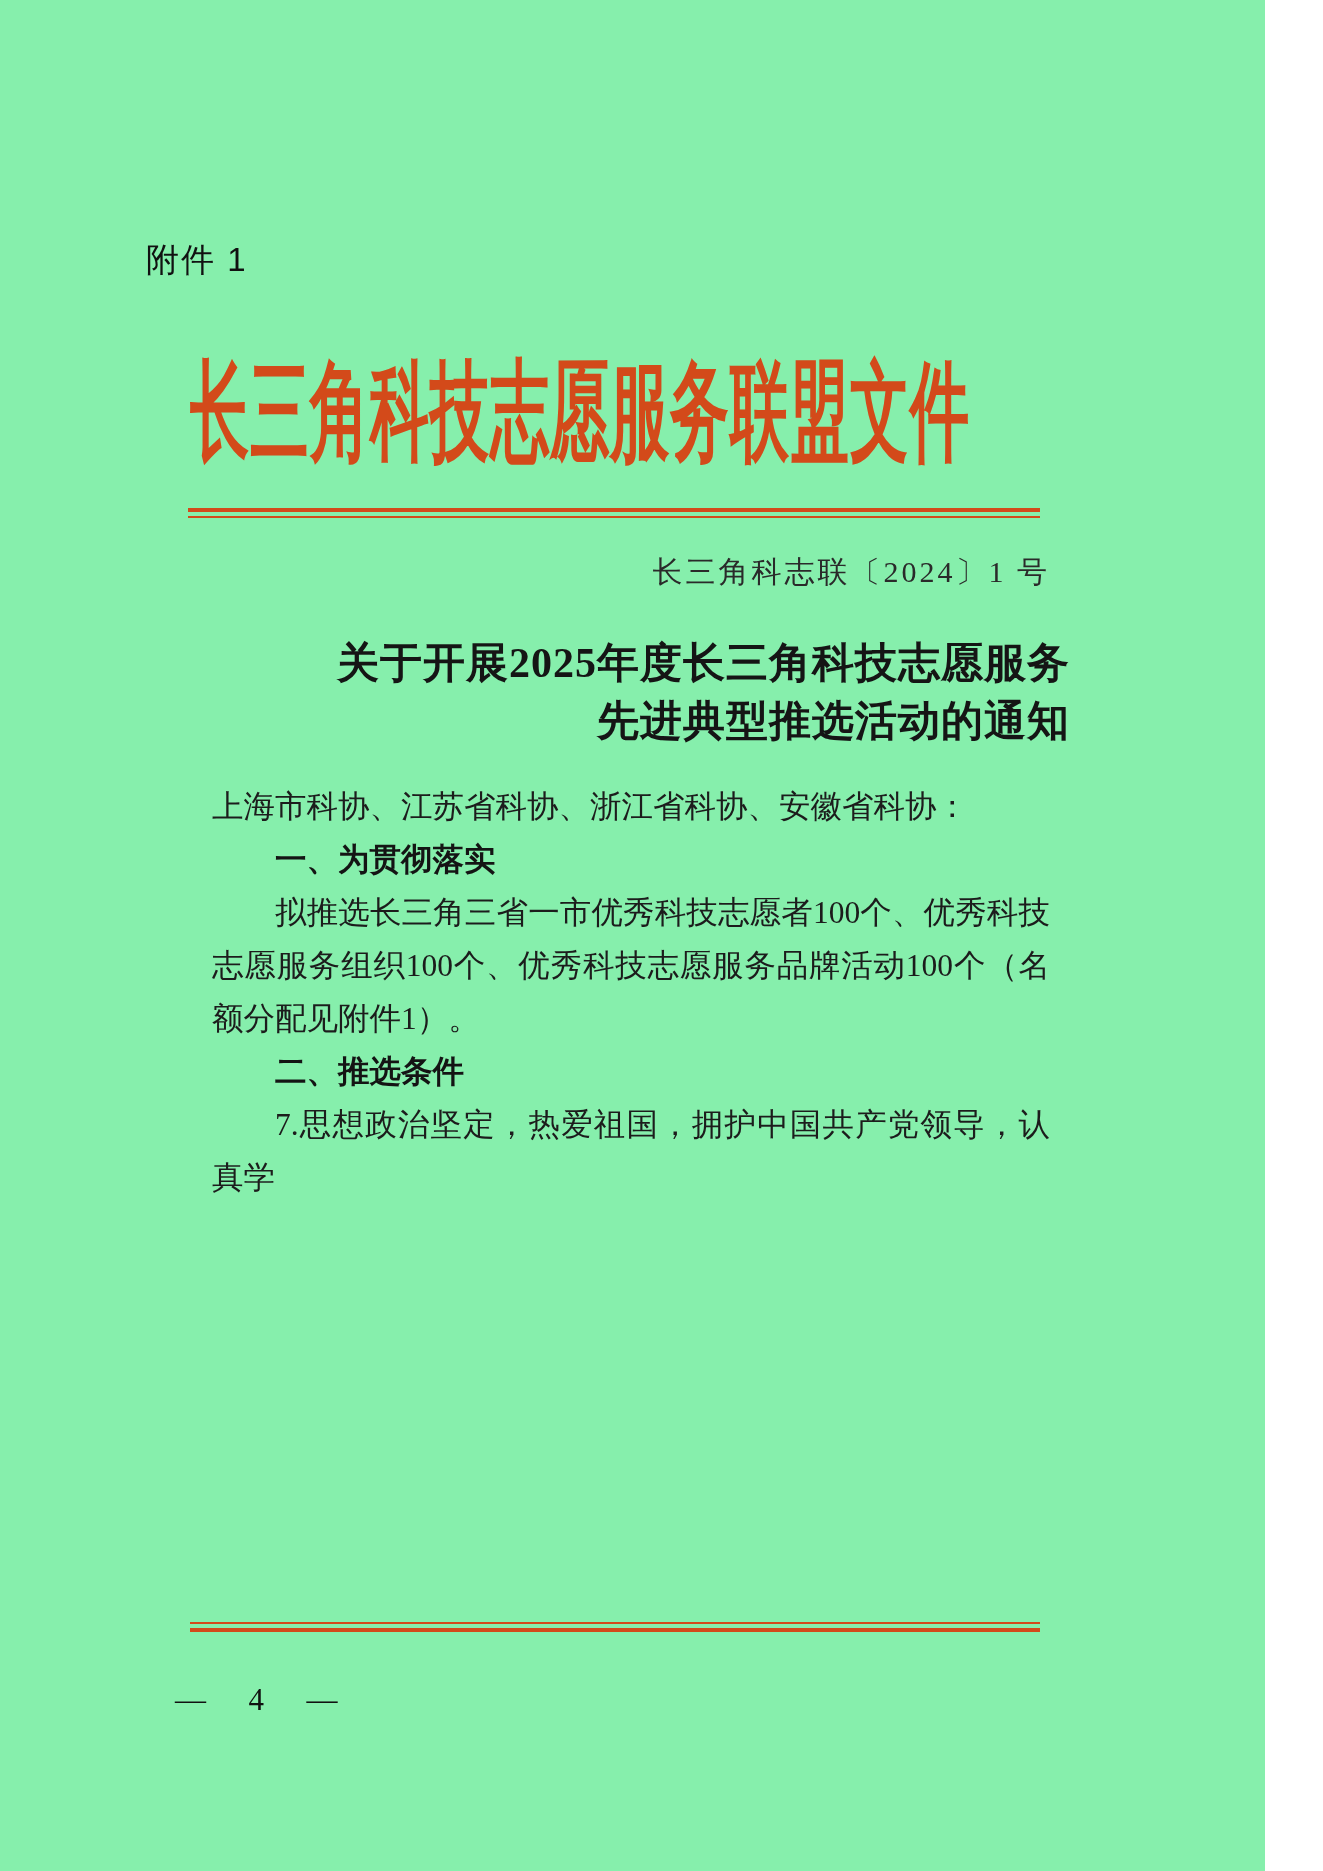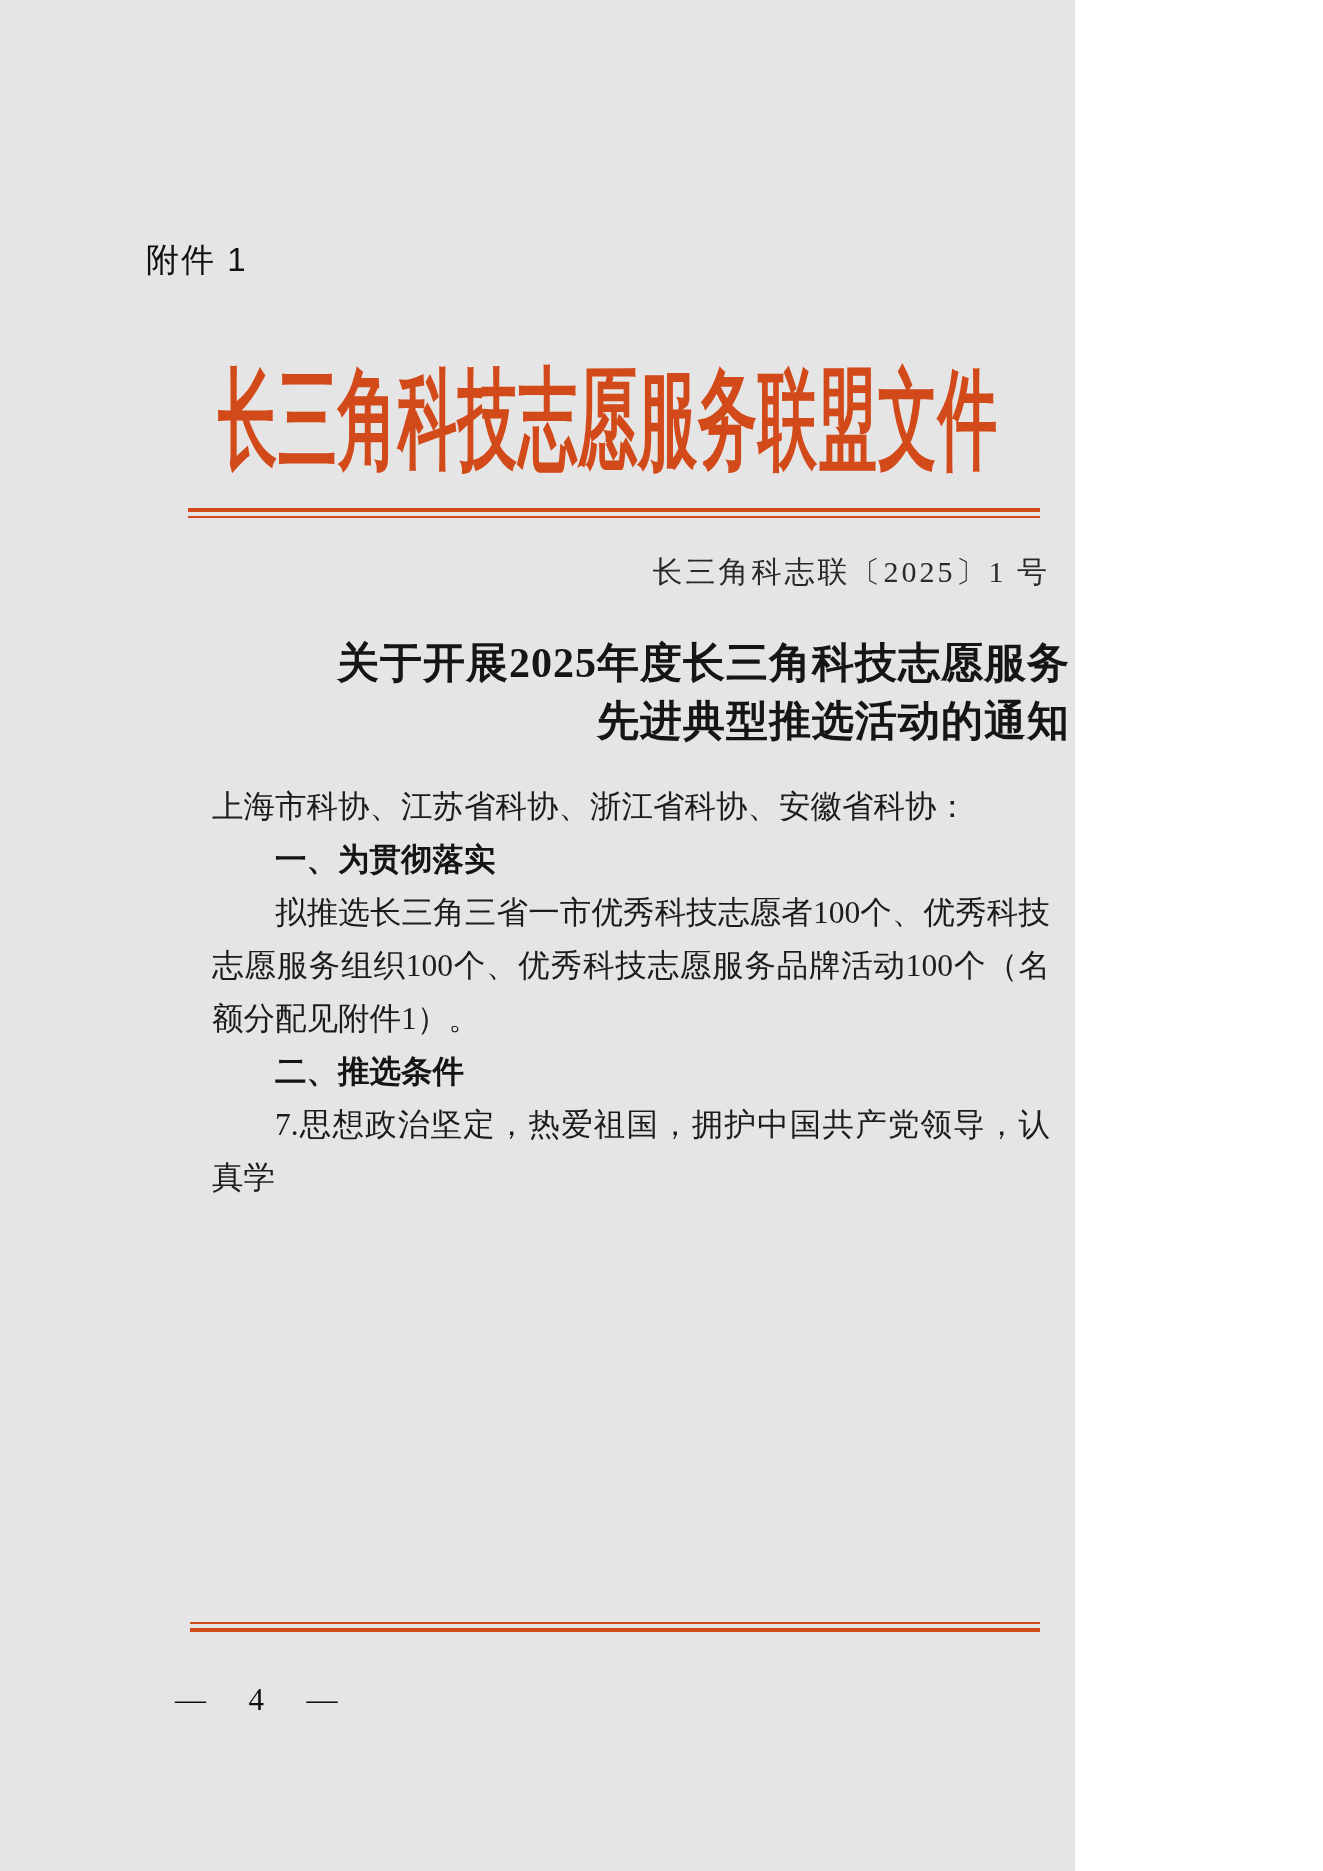--- a/index.html
+++ b/index.html
@@ -1,31 +1,31 @@
 <!DOCTYPE html>
 <html style="--accent: #d34a1a;"><head>
 <meta charset="utf-8">
 <style>
   html,body{margin:0;padding:0;background:#ffffff;}
   :root{--accent:#d34a1a;}
   .page{
     position:relative;
-    width:1075px;height:1871px;
-    background:#e5e5e5;
+    width:1265px;height:1871px;
+    background:#86efac;
     overflow:hidden;
     font-family:"Liberation Serif","DejaVu Serif",serif;
   }
   .attachment{
     position:absolute;left:146px;top:238px;
     font-family:"Liberation Sans","DejaVu Sans",sans-serif;
     font-size:33px;color:#111;letter-spacing:2px;
   }
   .masthead{
-    position:absolute;left:178px;top:358px;width:860px;
-    text-align:center;line-height:59px;white-space:nowrap;margin-top:8px;
+    position:absolute;left:190px;top:358px;width:860px;
+    line-height:59px;white-space:nowrap;
   }
   .masthead-text{
     display:inline-block;
     font-size:59px;font-weight:bold;color:var(--accent);
     letter-spacing:1px;
     transform:scaleY(1.85);transform-origin:center top;
     font-family:"Liberation Serif","DejaVu Serif",serif;
   }
   .rule{position:absolute;left:188px;width:852px;}
   .rule-top{top:508px;}
@@ -74,21 +74,21 @@
   <div class="masthead">
     <span class="masthead-text">长三角科技志愿服务联盟文件</span>
   </div>
 
   <div class="rule rule-top">
     <div class="a"></div>
       <div class="gap"></div>
       <div class="b"></div>
   </div>
 
-  <div class="doc-number">长三角科志联〔2025〕1 号</div>
+  <div class="doc-number">长三角科志联〔2024〕1 号</div>
 
   <h1 class="doc-title">
     <span>关于开展2025年度长三角科技志愿服务</span><br>
     <span>先进典型推选活动的通知</span>
   </h1>
 
   <div class="body">
     <p class="addressee">上海市科协、江苏省科协、浙江省科协、安徽省科协：</p>
     <p class="heading">一、为贯彻落实</p>
     <p class="para">拟推选长三角三省一市优秀科技志愿者100个、优秀科技志愿服务组织100个、优秀科技志愿服务品牌活动100个（名额分配见附件1）。</p>

